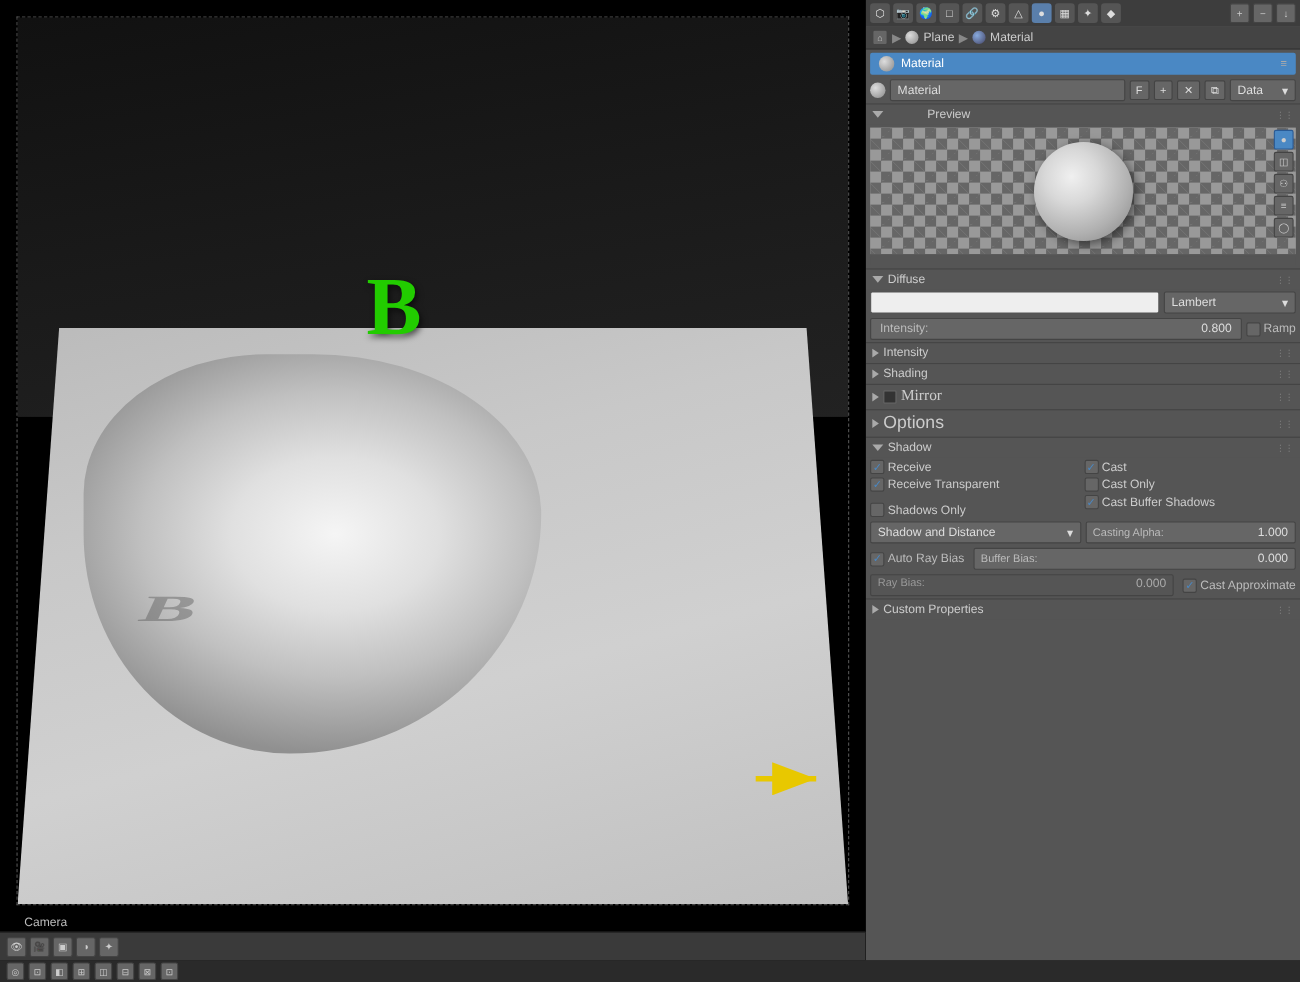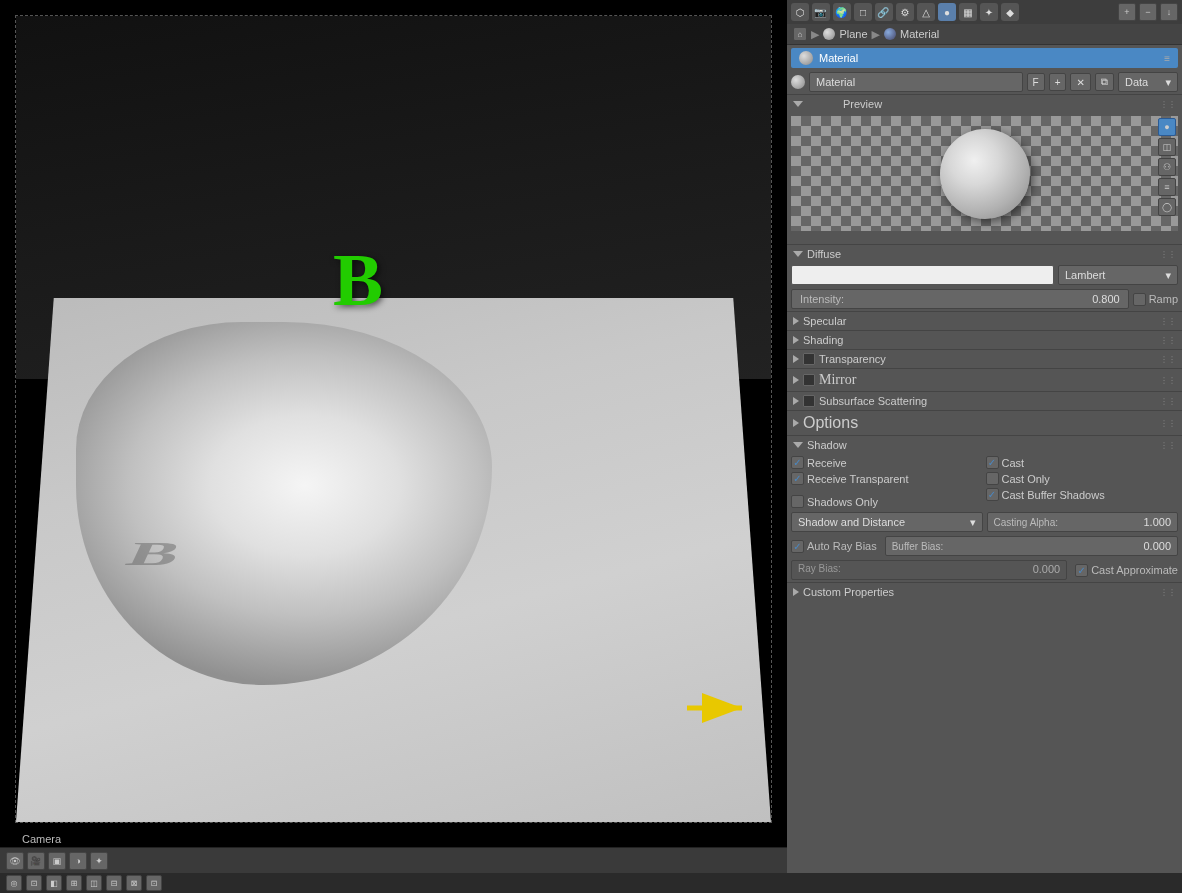--- a/index.html
+++ b/index.html
@@ -475,55 +475,41 @@
           <span>0.800</span>
         </div>
         <div class="checkbox-wrap">
           <div class="checkbox"></div>
           <span style="color:#bbb;">Ramp</span>
         </div>
       </div>
 
       <div class="section-collapsed">
         <div class="triangle-right"></div>
-        <span style="font-size:11px;color:#ccc;">Specular</span>
+        <span style="font-size:11px;color:#ccc;">Intensity</span>
         <div style="flex:1;"></div>
         <div class="section-dots">⋮⋮</div>
       </div>
 
       <div class="section-collapsed">
         <div class="triangle-right"></div>
         <span style="font-size:11px;color:#ccc;">Shading</span>
         <div style="flex:1;"></div>
         <div class="section-dots">⋮⋮</div>
       </div>
 
-      <div class="section-collapsed">
-        <div class="triangle-right"></div>
-        <div style="width:12px;height:12px;background:#333;border:1px solid #666;border-radius:1px;"></div>
-        <span style="font-size:11px;color:#ccc;">Transparency</span>
-        <div style="flex:1;"></div>
-        <div class="section-dots">⋮⋮</div>
-      </div>
 
       <div class="section-collapsed">
         <div class="triangle-right"></div>
         <div style="width:12px;height:12px;background:#333;border:1px solid #666;border-radius:1px;"></div>
         <span style="font-size:14px;color:#ccc;font-family:Liberation Serif, serif;">Mirror</span>
         <div style="flex:1;"></div>
         <div class="section-dots">⋮⋮</div>
       </div>
 
-      <div class="section-collapsed">
-        <div class="triangle-right"></div>
-        <div style="width:12px;height:12px;background:#333;border:1px solid #666;border-radius:1px;"></div>
-        <span style="font-size:11px;color:#ccc;">Subsurface Scattering</span>
-        <div style="flex:1;"></div>
-        <div class="section-dots">⋮⋮</div>
-      </div>
 
 
       <div class="section-collapsed">
         <div class="triangle-right"></div>
         <span style="font-size:16px;color:#ccc;">Options</span>
         <div style="flex:1;"></div>
         <div class="section-dots">⋮⋮</div>
       </div>
 
       <div class="section-header">

